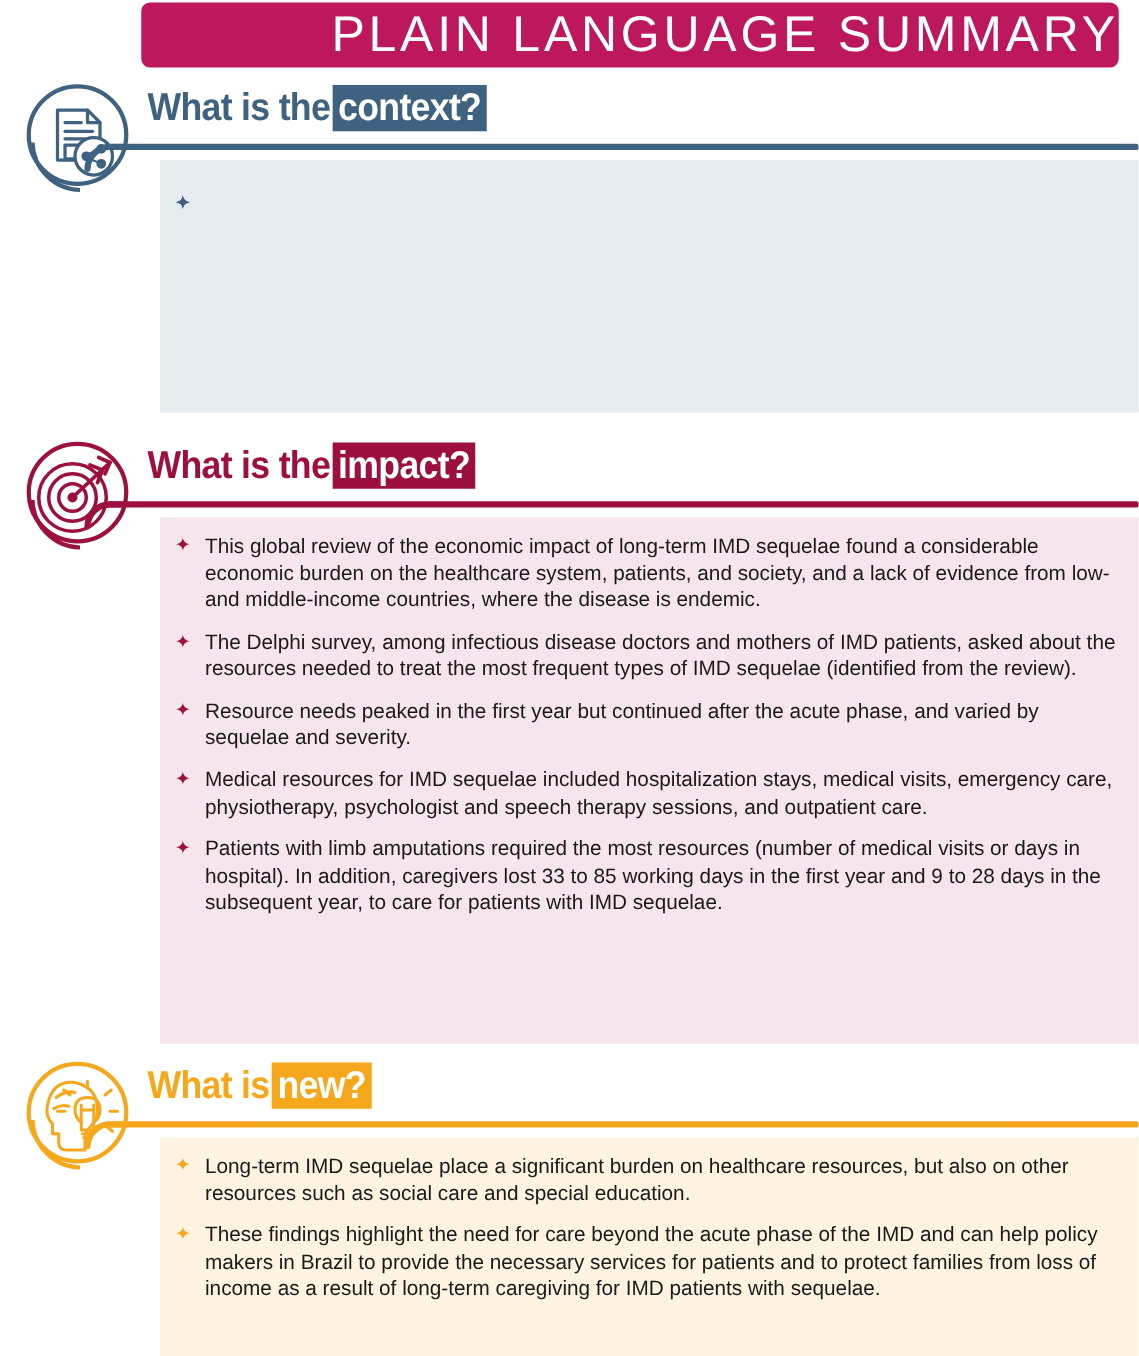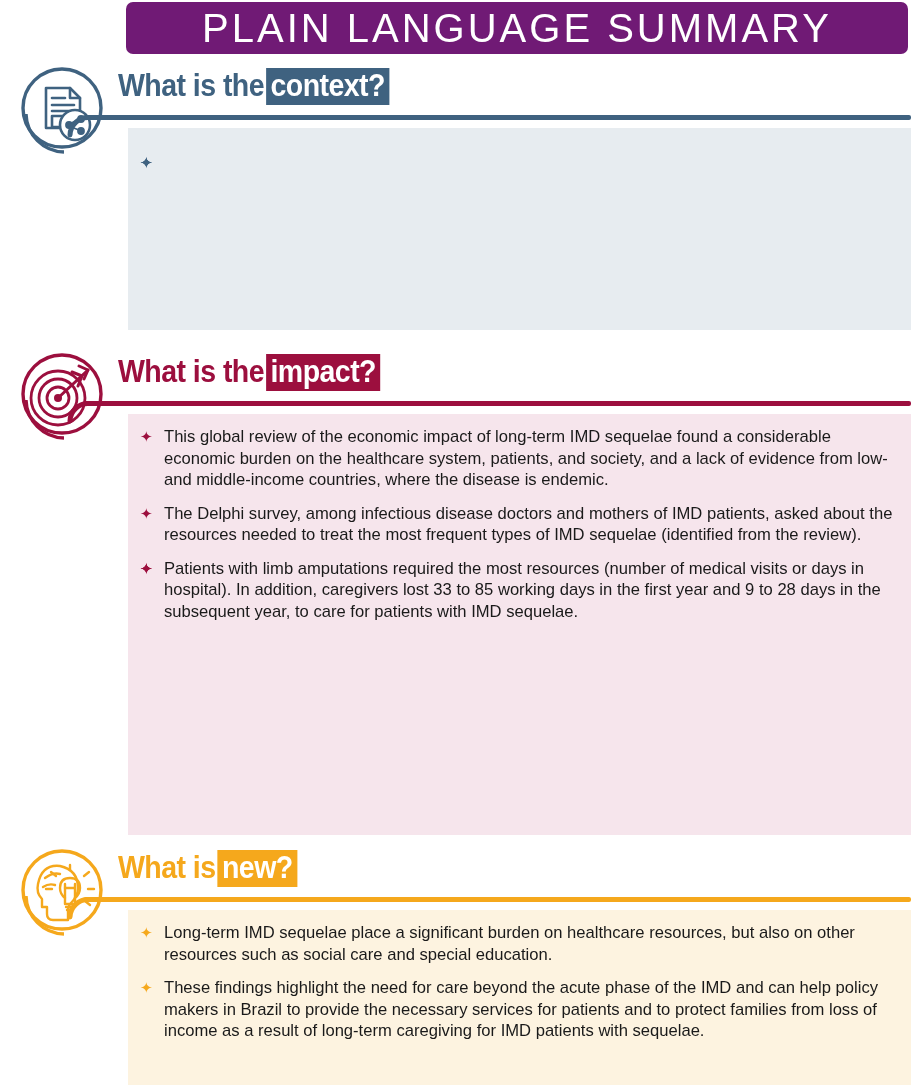--- a/index.html
+++ b/index.html
@@ -11,29 +11,29 @@
     height: 1085px;
     background: #ffffff;
     font-family: "Liberation Sans", sans-serif;
     overflow: hidden;
     position: relative;
   }
 
   
   .title-bar {
     position: absolute;
-    left: 126px;
+    left: 113px;
     top: 2px;
     width: 782px;
     height: 52px;
-    background: #701a75;
+    background: #be185d;
     border-radius: 7px;
     display: flex;
     align-items: center;
-    justify-content: center;
+    justify-content: flex-end;
   }
   .title-text {
     color: #ffffff;
     font-size: 40px;
     letter-spacing: 3.0px;
     font-weight: 400;
     font-family: "Liberation Sans", sans-serif;
     white-space: nowrap;
     line-height: 1;
   }
@@ -267,23 +267,25 @@
       <li>
         <span class="bul">✦</span>
         <span>This global review of the economic impact of long-term IMD sequelae found a considerable economic burden on the healthcare system, patients, and society, and a lack of evidence from low- and middle-income countries, where the disease is endemic.</span>
       </li>
       <li>
         <span class="bul">✦</span>
         <span>The Delphi survey, among infectious disease doctors and mothers of IMD patients, asked about the resources needed to treat the most frequent types of IMD sequelae (identified from the review).</span>
       </li>
       <li>
         <span class="bul">✦</span>
-      </li>
-      <li>
-        <span class="bul">✦</span>
+        <span>Resource needs peaked in the first year but continued after the acute phase, and varied by sequelae and severity.</span>
+      </li>
+      <li>
+        <span class="bul">✦</span>
+        <span>Medical resources for IMD sequelae included hospitalization stays, medical visits, emergency care, physiotherapy, psychologist and speech therapy sessions, and outpatient care.</span>
       </li>
       <li>
         <span class="bul">✦</span>
         <span>Patients with limb amputations required the most resources (number of medical visits or days in hospital). In addition, caregivers lost 33 to 85 working days in the first year and 9 to 28 days in the subsequent year, to care for patients with IMD sequelae.</span>
       </li>
     </ul>
   </div>
 </div>
 
 <div class="section" id="sec-new">

